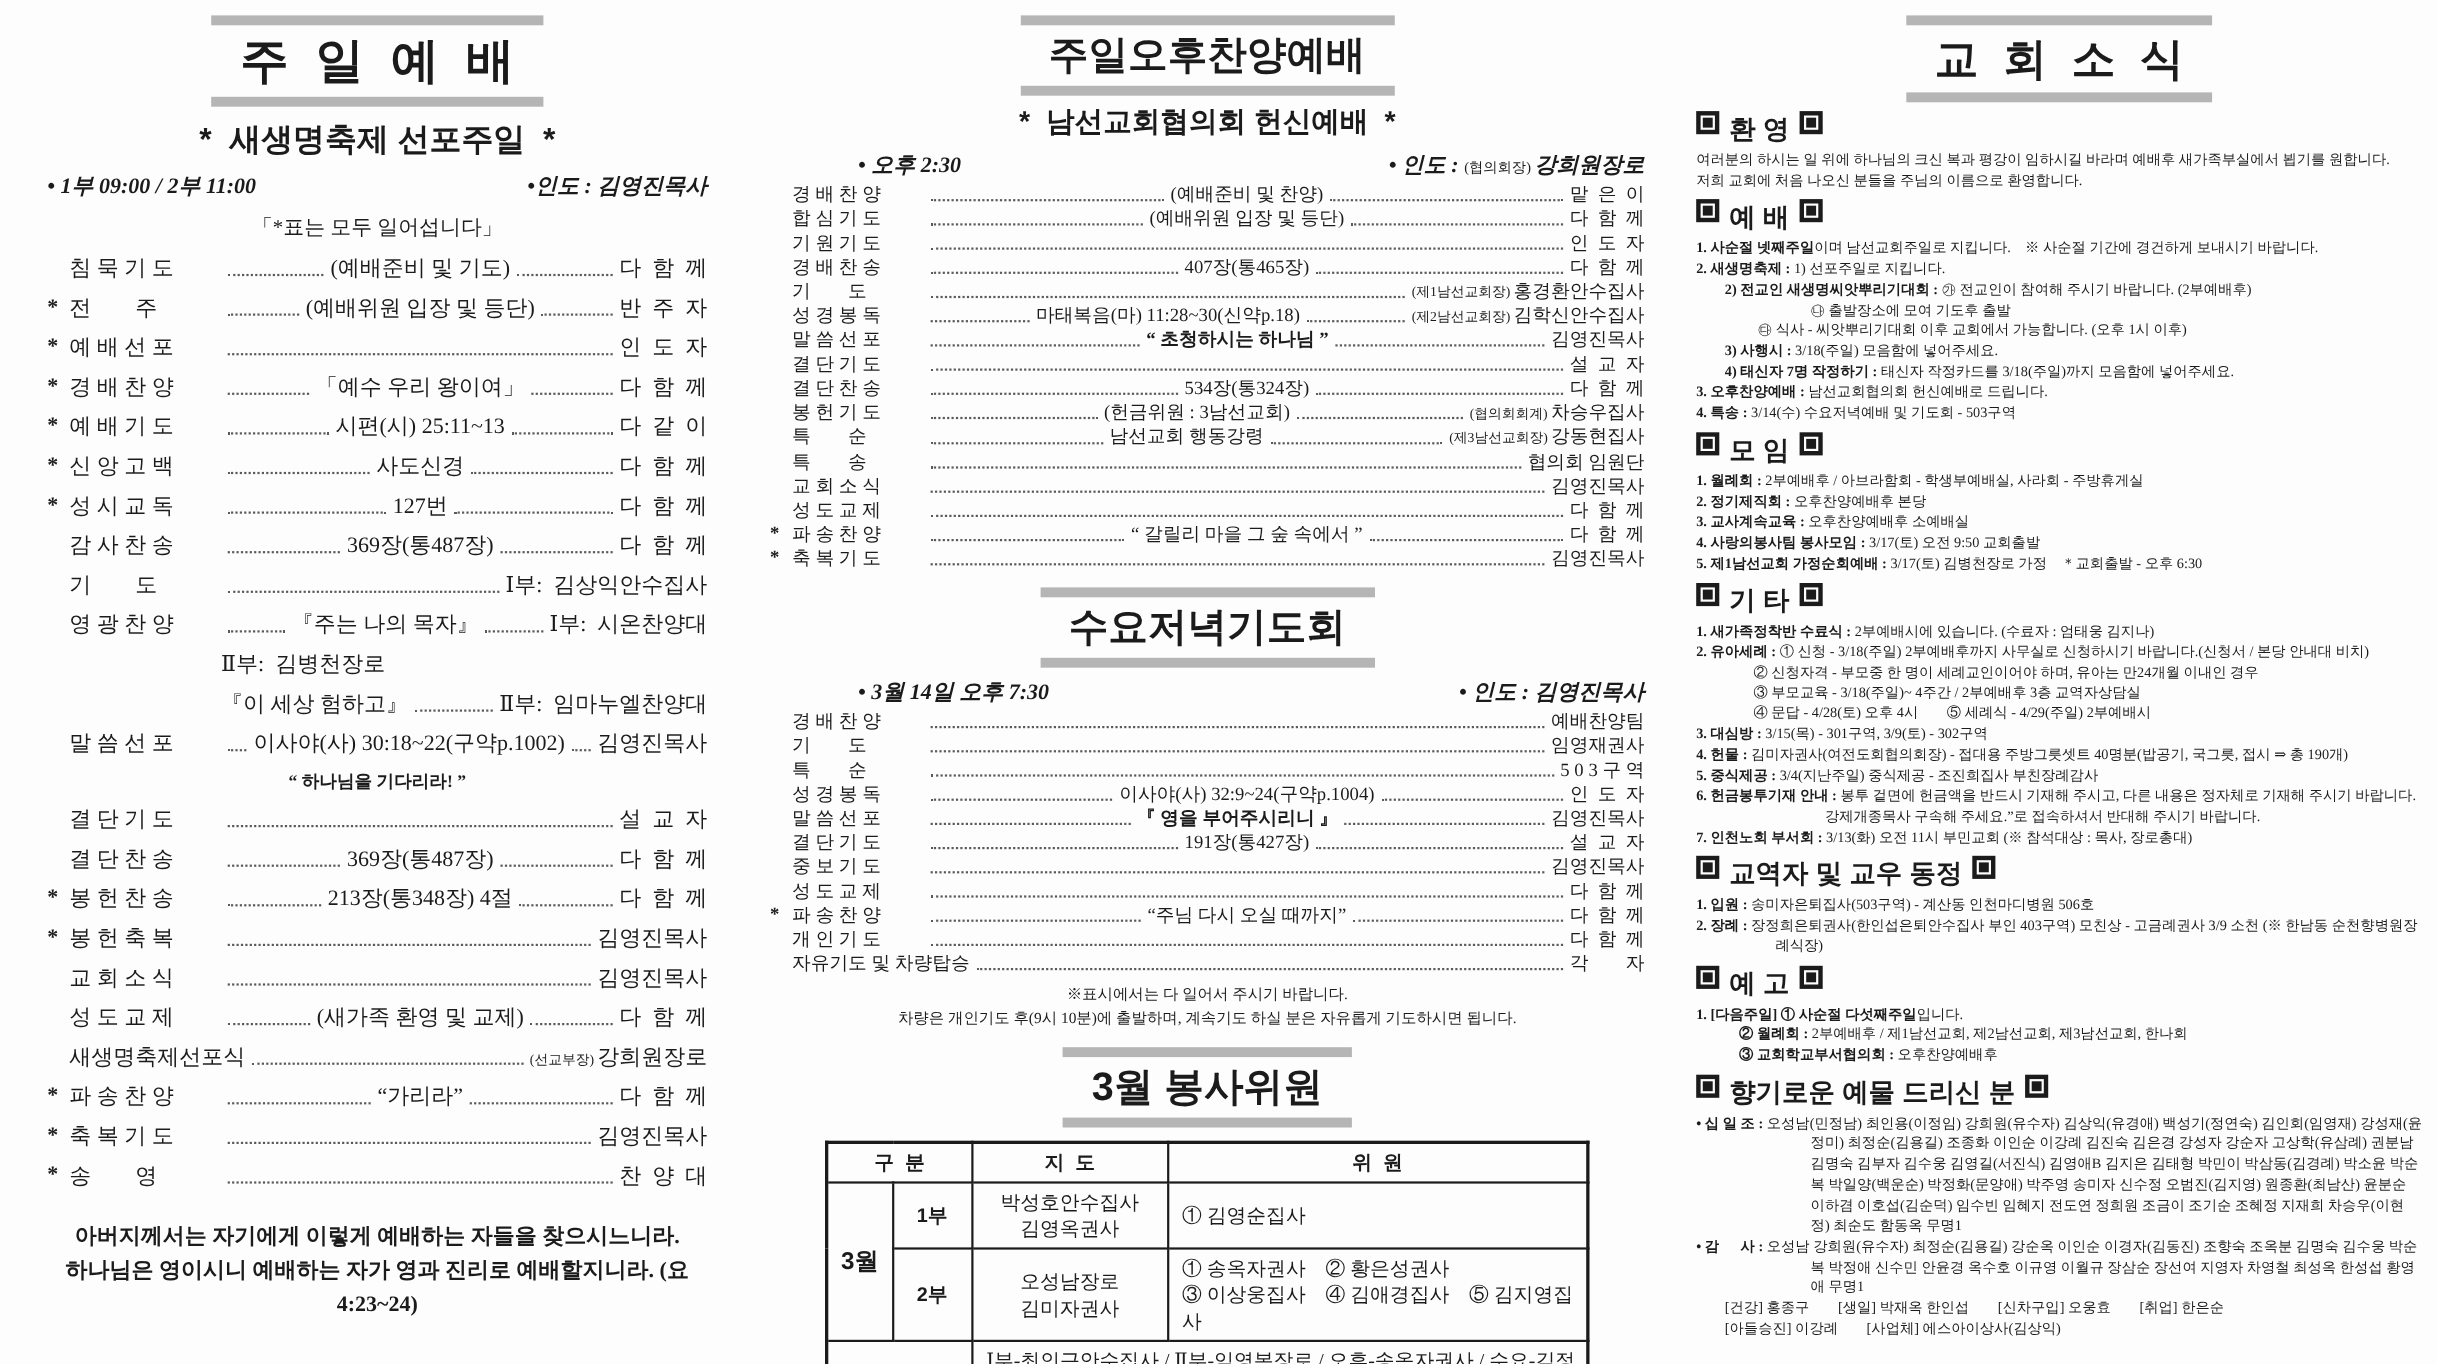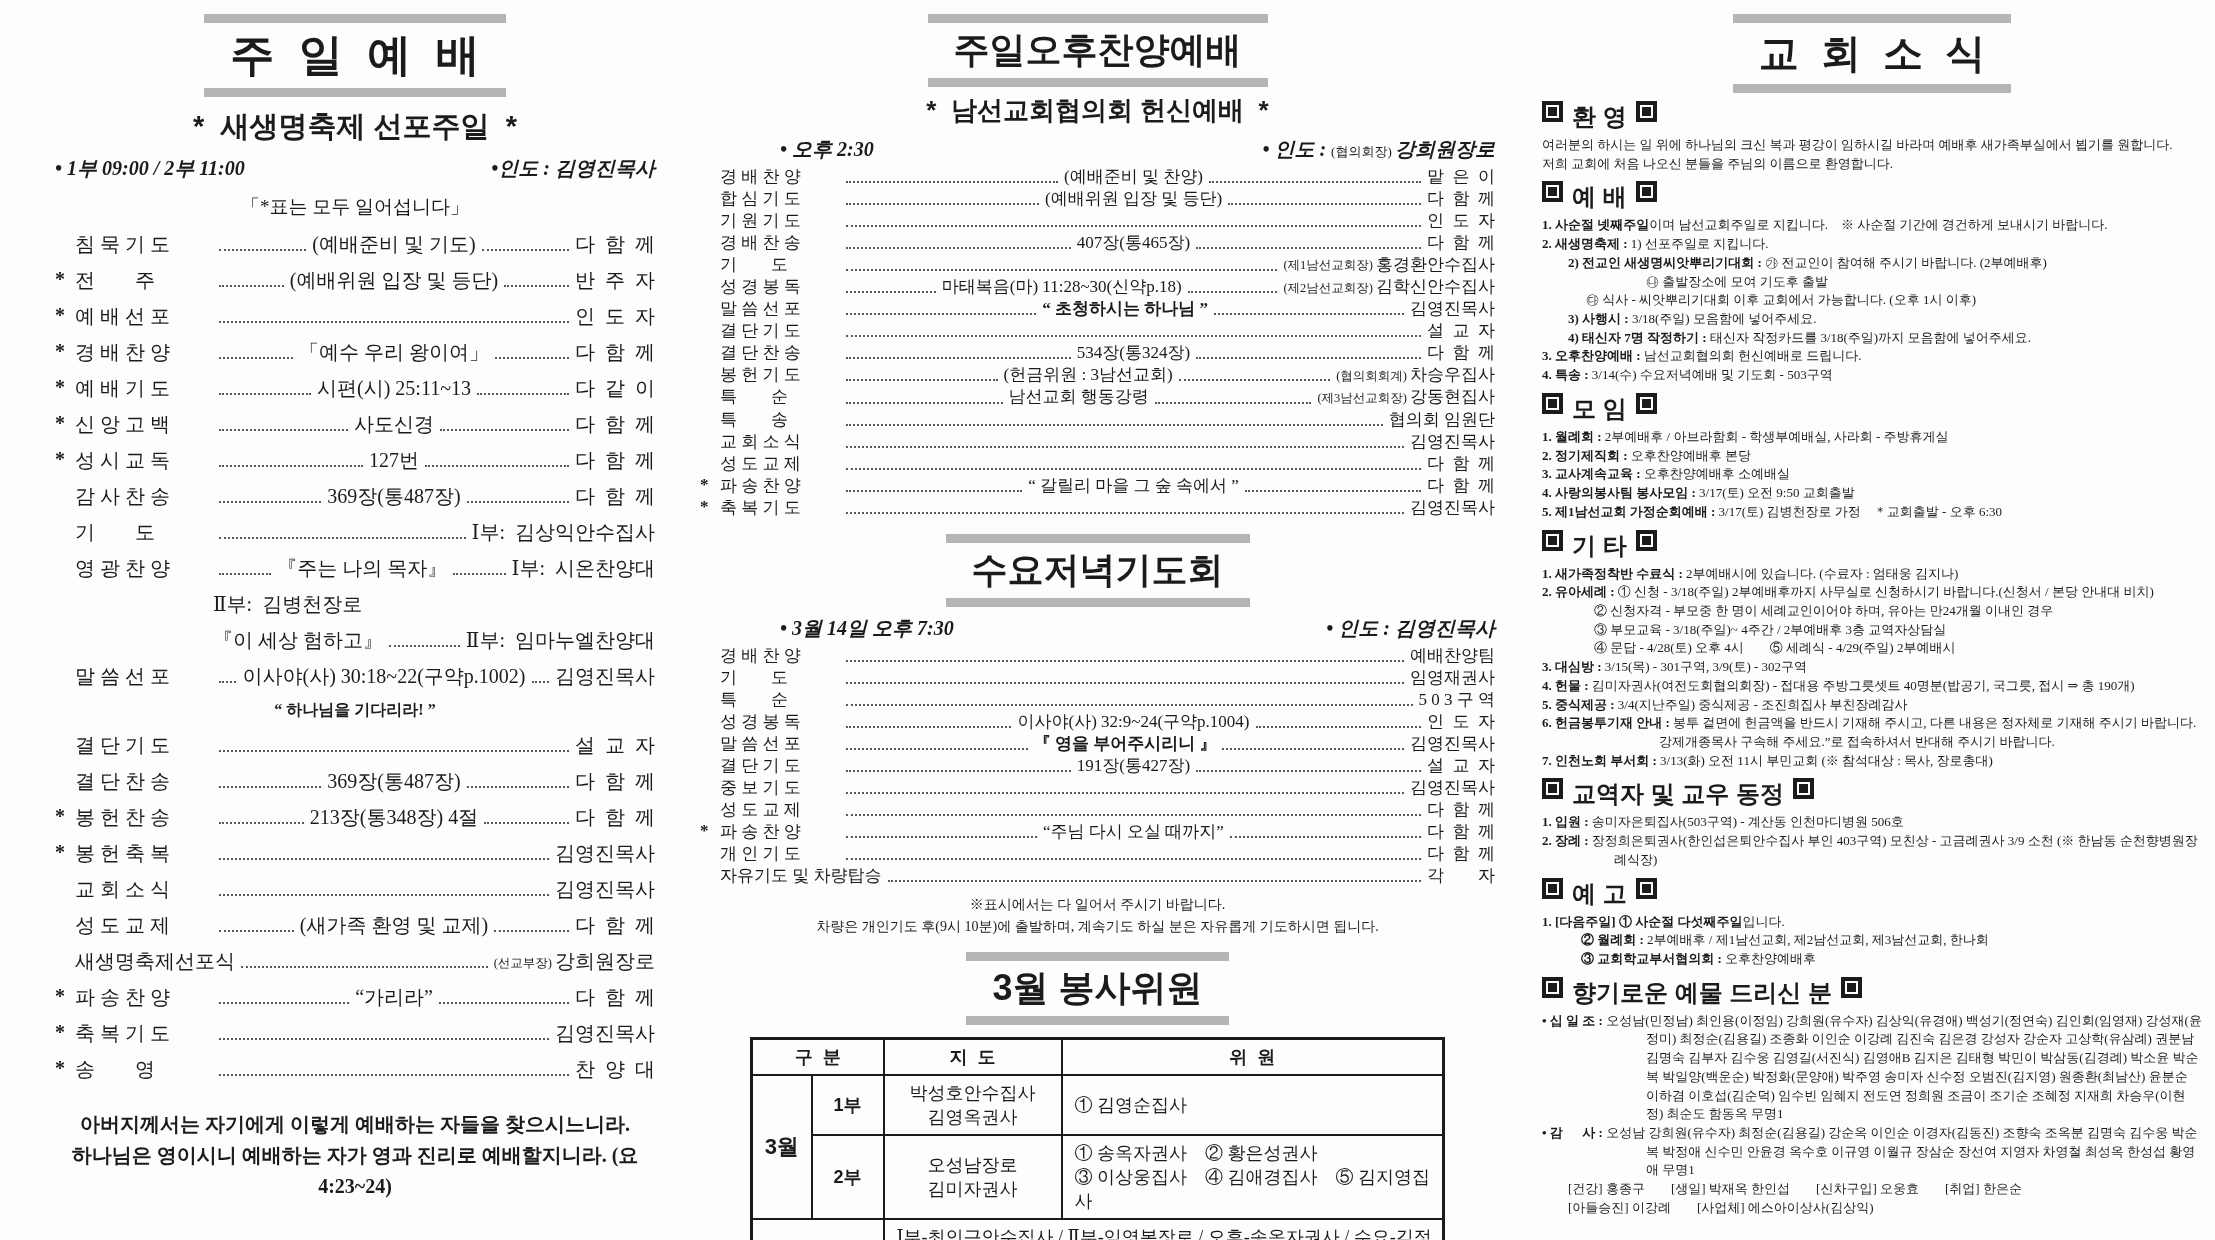--- a/index.html
+++ b/index.html
@@ -3,21 +3,21 @@
 <meta charset="utf-8">
 <style>
   html,body{margin:0;padding:0;overflow:hidden;}
   body{
     width:2215px;height:1240px;
     background:#fdfdfd;color:#1b1b1b;
     font-family:"Liberation Serif","DejaVu Serif",serif;
   }
   .page{position:relative;width:2215px;height:1240px;background:#fdfdfd;}
   .col{position:absolute;top:0;}
-  #col-left{left:55px;width:600px;}
+  #col-left{left:43px;width:600px;}
   #col-mid{left:700px;width:795px;}
   #col-right{left:1542px;width:660px;}
 
   
   .sec-title-wrap{text-align:center;margin-top:14px;}
   .sec-title{
     display:inline-block;
     border-top:9px solid #b5b5b5;border-bottom:9px solid #b5b5b5;
     padding:3px 26px;white-space:pre;
     font-family:"Liberation Sans","DejaVu Sans",sans-serif;font-weight:bold;
@@ -553,21 +553,21 @@
           </span>
           <span class="news-ht">예 배</span>
           <span class="sq r">
             <span class="sqi"></span>
           </span>
         </div>
         <div class="nl"><b class="nb">1. 사순절 넷째주일</b><span class="nt">이며 남선교회주일로 지킵니다.　※ 사순절 기간에 경건하게 보내시기 바랍니다.</span></div>
         <div class="nl"><b class="nb">2. 새생명축제 : </b><span class="nt">1) 선포주일로 지킵니다.</span></div>
         <div class="nl" style="margin-left: 26px;"><b class="nb">2) 전교인 새생명씨앗뿌리기대회 : </b><span class="nt">㉮ 전교인이 참여해 주시기 바랍니다. (2부예배후)</span></div>
         <div class="nl" style="margin-left: 104px;"><span class="nt">㉯ 출발장소에 모여 기도후 출발</span></div>
-        <div class="nl" style="margin-left: 44px;"><span class="nt">㉰ 식사 - 씨앗뿌리기대회 이후 교회에서 가능합니다. (오후 1시 이후)</span></div>
+        <div class="nl" style="margin-left: 56px;"><span class="nt">㉰ 식사 - 씨앗뿌리기대회 이후 교회에서 가능합니다. (오후 1시 이후)</span></div>
         <div class="nl" style="margin-left: 26px;"><b class="nb">3) 사행시 : </b><span class="nt">3/18(주일) 모음함에 넣어주세요.</span></div>
         <div class="nl" style="margin-left: 26px;"><b class="nb">4) 태신자 7명 작정하기 : </b><span class="nt">태신자 작정카드를 3/18(주일)까지 모음함에 넣어주세요.</span></div>
         <div class="nl"><b class="nb">3. 오후찬양예배 : </b><span class="nt">남선교회협의회 헌신예배로 드립니다.</span></div>
         <div class="nl"><b class="nb">4. 특송 : </b><span class="nt">3/14(수) 수요저녁예배 및 기도회 - 503구역</span></div>
         <div class="news-h">
           <span class="sq">
             <span class="sqi"></span>
           </span>
           <span class="news-ht">모 임</span>
           <span class="sq r">

